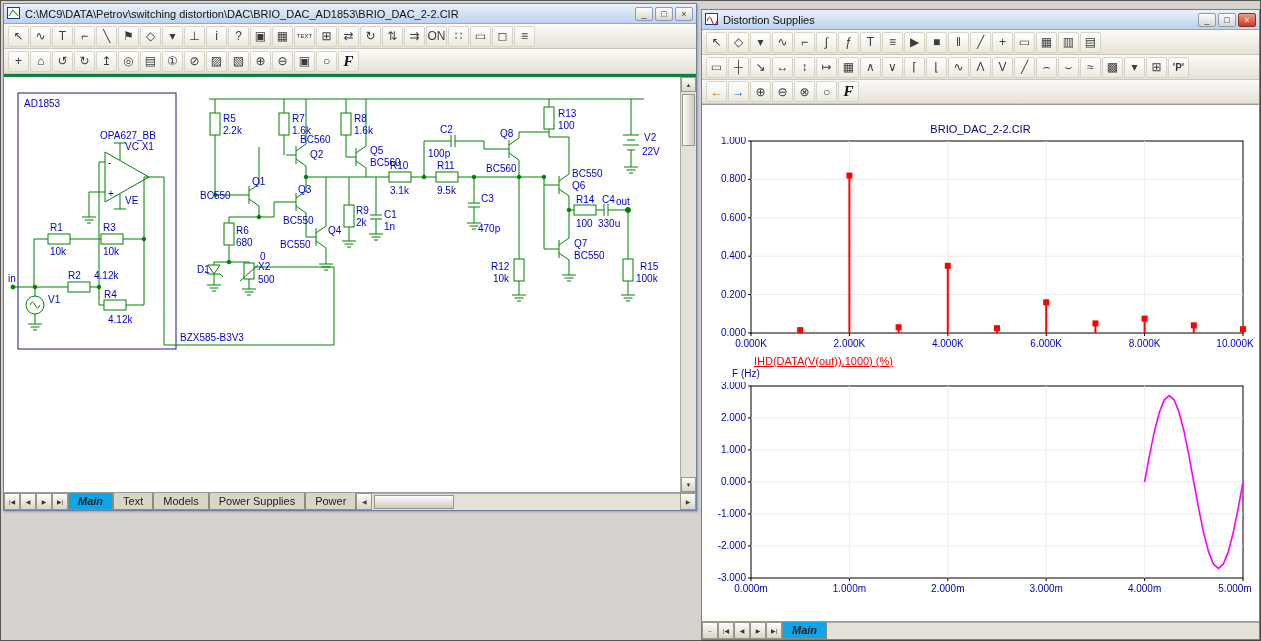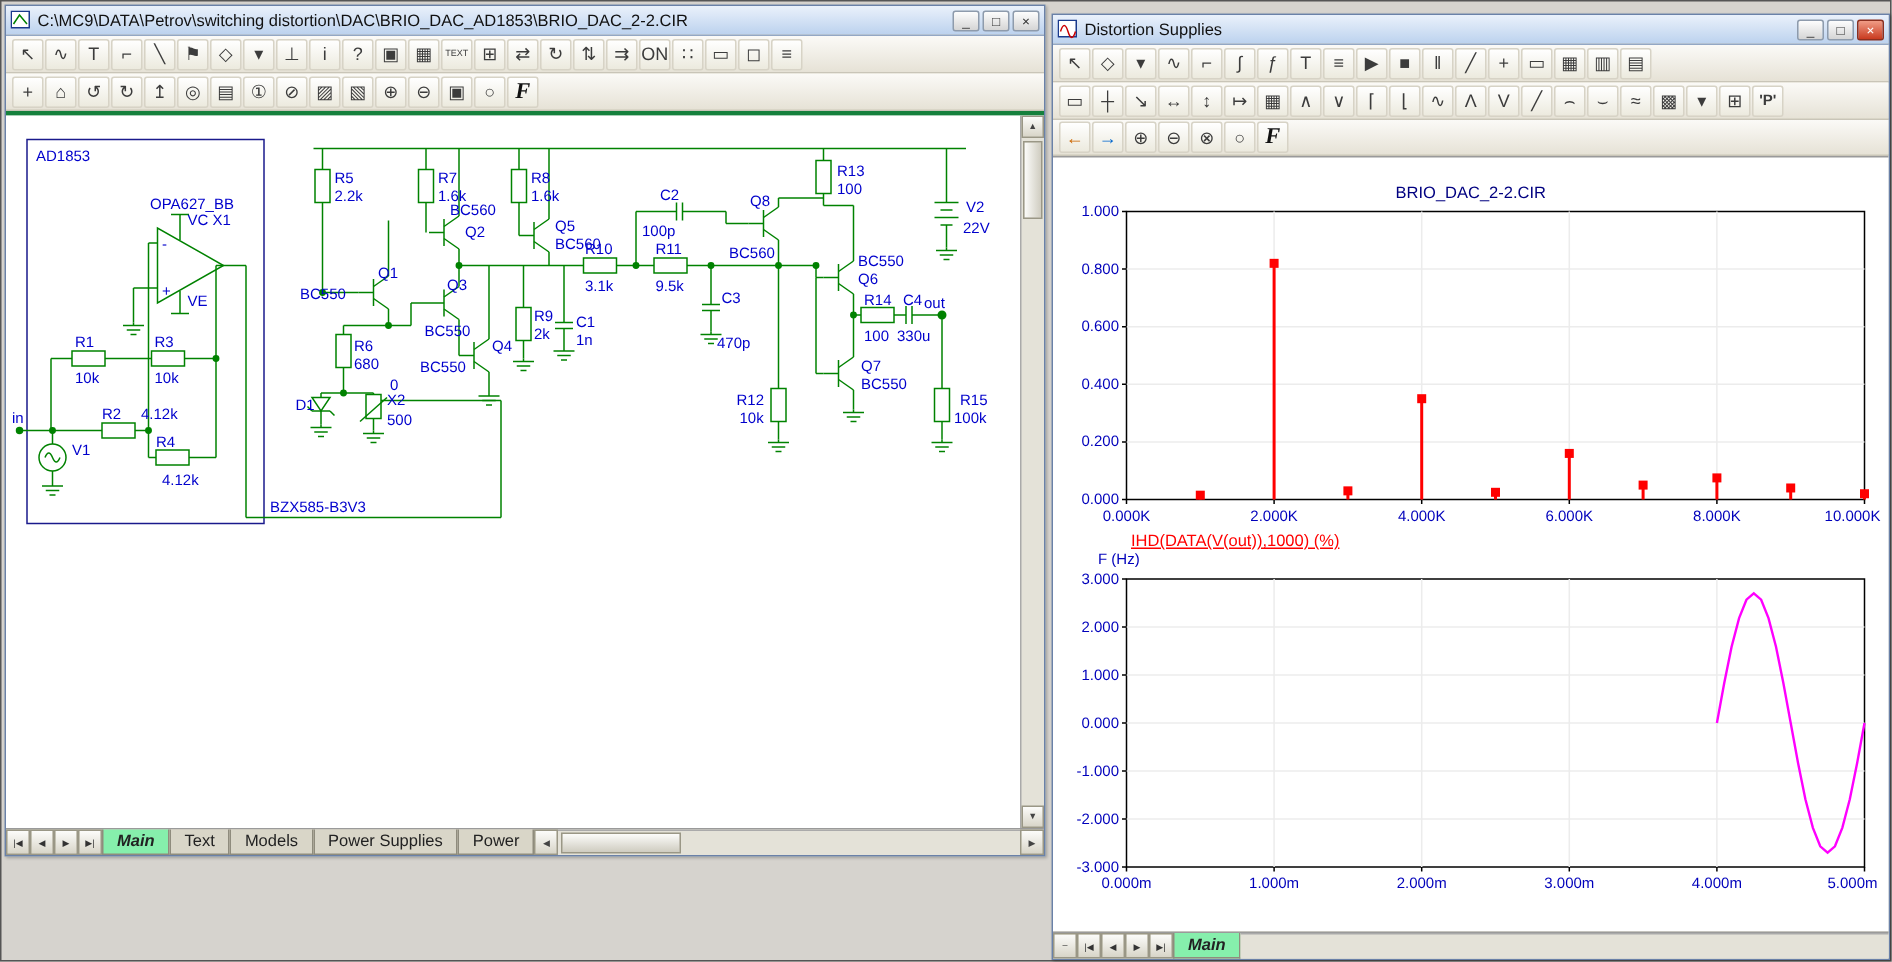--- a/index.html
+++ b/index.html
@@ -4,21 +4,21 @@
 <style>
   :root{
     --wire-green:#008200; --label-blue:#0000cc; --tick-blue:#0000bb;
   }
   *{box-sizing:border-box;}
   html,body{margin:0;padding:0;}
   body{width:1261px;height:641px;background:#d6d3ce;font-family:"Liberation Sans",sans-serif;position:relative;overflow:hidden;}
   .desktop{position:absolute;inset:0;border:1px solid #555;}
 
   .window{position:absolute;background:#ece9d8;border:1px solid #6a81a8;display:flex;flex-direction:column;box-shadow:1px 1px 2px rgba(0,0,0,.25);}
-  .left-win{left:2px;top:2px;width:694px;height:568px;}
+  .left-win{left:2px;top:2px;width:694px;height:508px;}
   .right-win{left:700px;top:8px;width:559px;height:631px;}
 
   .titlebar{height:20px;flex:0 0 20px;display:flex;align-items:center;padding:0 3px;background:linear-gradient(#eaf1fb,#bcd2ee);border-bottom:1px solid #93a7c4;}
   .ticon{width:14px;height:13px;display:inline-flex;}
   .ttext{flex:1;font-size:11px;color:#111;margin-left:4px;white-space:nowrap;overflow:hidden;}
   .winbtns{display:flex;}
   .wbtn{width:18px;height:14px;margin-left:2px;font-size:9px;line-height:12px;text-align:center;color:#333;background:linear-gradient(#fdfdfd,#d5d5d5);border:1px solid #8e9bac;border-radius:2px;cursor:default;}
   .wbtn.red{background:linear-gradient(#f09c86,#c93b20);color:#fff;border-color:#8b2f1f;}
 
   .toolbar{height:25px;flex:0 0 25px;display:flex;align-items:center;gap:1px;padding:0 4px;background:linear-gradient(#fbfaf7,#e6e2d6);border-bottom:1px solid #c9c5b8;}
@@ -36,21 +36,21 @@
   .sbtn{height:15px;flex:0 0 15px;font-size:6px;display:flex;align-items:center;justify-content:center;background:linear-gradient(#fcfcfa,#d8d5c8);border:1px solid #9a9786;color:#444;}
   .vtrack{flex:1;position:relative;}
   .vthumb{position:absolute;left:1px;right:1px;top:2px;height:52px;background:linear-gradient(90deg,#fcfcfa,#cfccc0);border:1px solid #9a9786;}
   .htrack{flex:1;position:relative;background:#e4e2d8;border-top:1px solid #aaa;}
   .hthumb{position:absolute;top:1px;bottom:1px;left:2px;width:80px;background:linear-gradient(#fcfcfa,#cfccc0);border:1px solid #9a9786;}
 
   .tabrow{height:18px;flex:0 0 18px;display:flex;align-items:stretch;background:#ece9d8;border-top:1px solid #9a9a9a;}
   .tabbar{display:flex;align-items:stretch;}
   .navbtn{width:16px;font-size:6px;display:flex;align-items:center;justify-content:center;background:linear-gradient(#fcfcfa,#d8d5c8);border:1px solid #9a9786;color:#333;}
   .tab{padding:0 9px;font-size:11px;display:flex;align-items:center;border:1px solid #8f8c7d;border-top:none;background:#d9d6c8;color:#222;}
-  .tab.active{background:#86efac;font-weight:bold;font-style:italic;}
+  .tab.active{background:#0ea5e9;font-weight:bold;font-style:italic;}
   .hscrollbtn{width:16px;font-size:6px;display:flex;align-items:center;justify-content:center;background:linear-gradient(#fcfcfa,#d8d5c8);border:1px solid #9a9786;color:#444;}
 
   .charts{flex:1;background:#fff;border-top:1px solid #9a9a9a;padding-top:18px;overflow:hidden;}
   .chart-title{height:14px;text-align:center;font-size:11px;color:#000080;}
   svg.chart{display:block;margin:0 auto;}
   .tick{fill:var(--tick-blue);font-size:10px;font-family:"Liberation Sans",sans-serif;}
   .legend{height:13px;font-size:11px;margin-left:52px;text-decoration:underline;}
   .xlabel{height:14px;text-align:left;font-size:10px;color:var(--tick-blue);padding-left:30px;}
 </style>
 </head>

